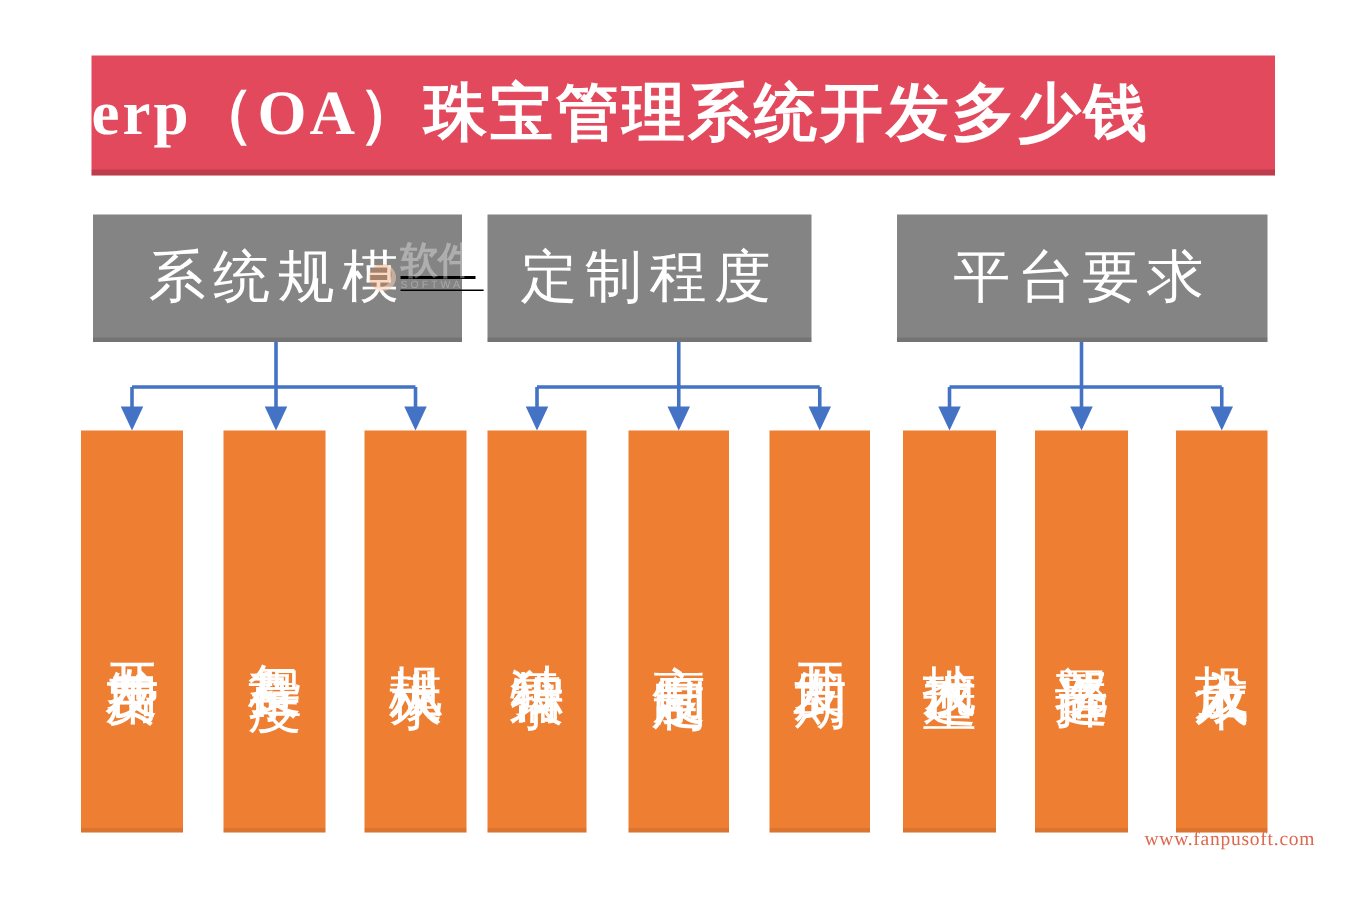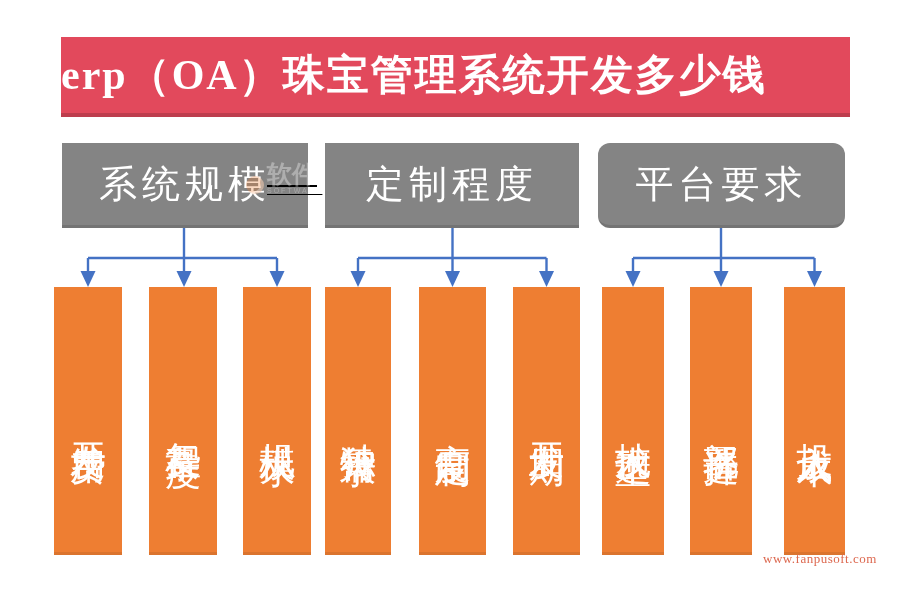--- a/index.html
+++ b/index.html
@@ -104,22 +104,22 @@
       <path d="M633,258 H814.5"></path>
       <path d="M633,258 V273"></path>
       <path d="M814.5,258 V273"></path>
       <polygon points="625.5,271 640.5,271 633,287"></polygon>
       <polygon points="713.5,271 728.5,271 721,287"></polygon>
       <polygon points="807,271 822,271 814.5,287"></polygon>
     </g>
   </svg>
 
   <div class="hdr" style="left:62px;width:246px;text-align:center;">系统规模</div>
-  <div class="hdr" style="left:325px;width:254px;">定制程度</div>
-  <div class="hdr" style="left:598px;width:247px;border-radius:12px;">平台要求</div>
+  <div class="hdr" style="left:325px;width:216px;">定制程度</div>
+  <div class="hdr" style="left:598px;width:247px;">平台要求</div>
 
   <div class="wm-faint">
     <div class="dot"></div>
     <div>
       <div class="t">软件</div>
       <div class="s">SOFTWARE</div>
     </div>
   </div>
 
   <div class="bar" style="left:54px;width:68px;">

